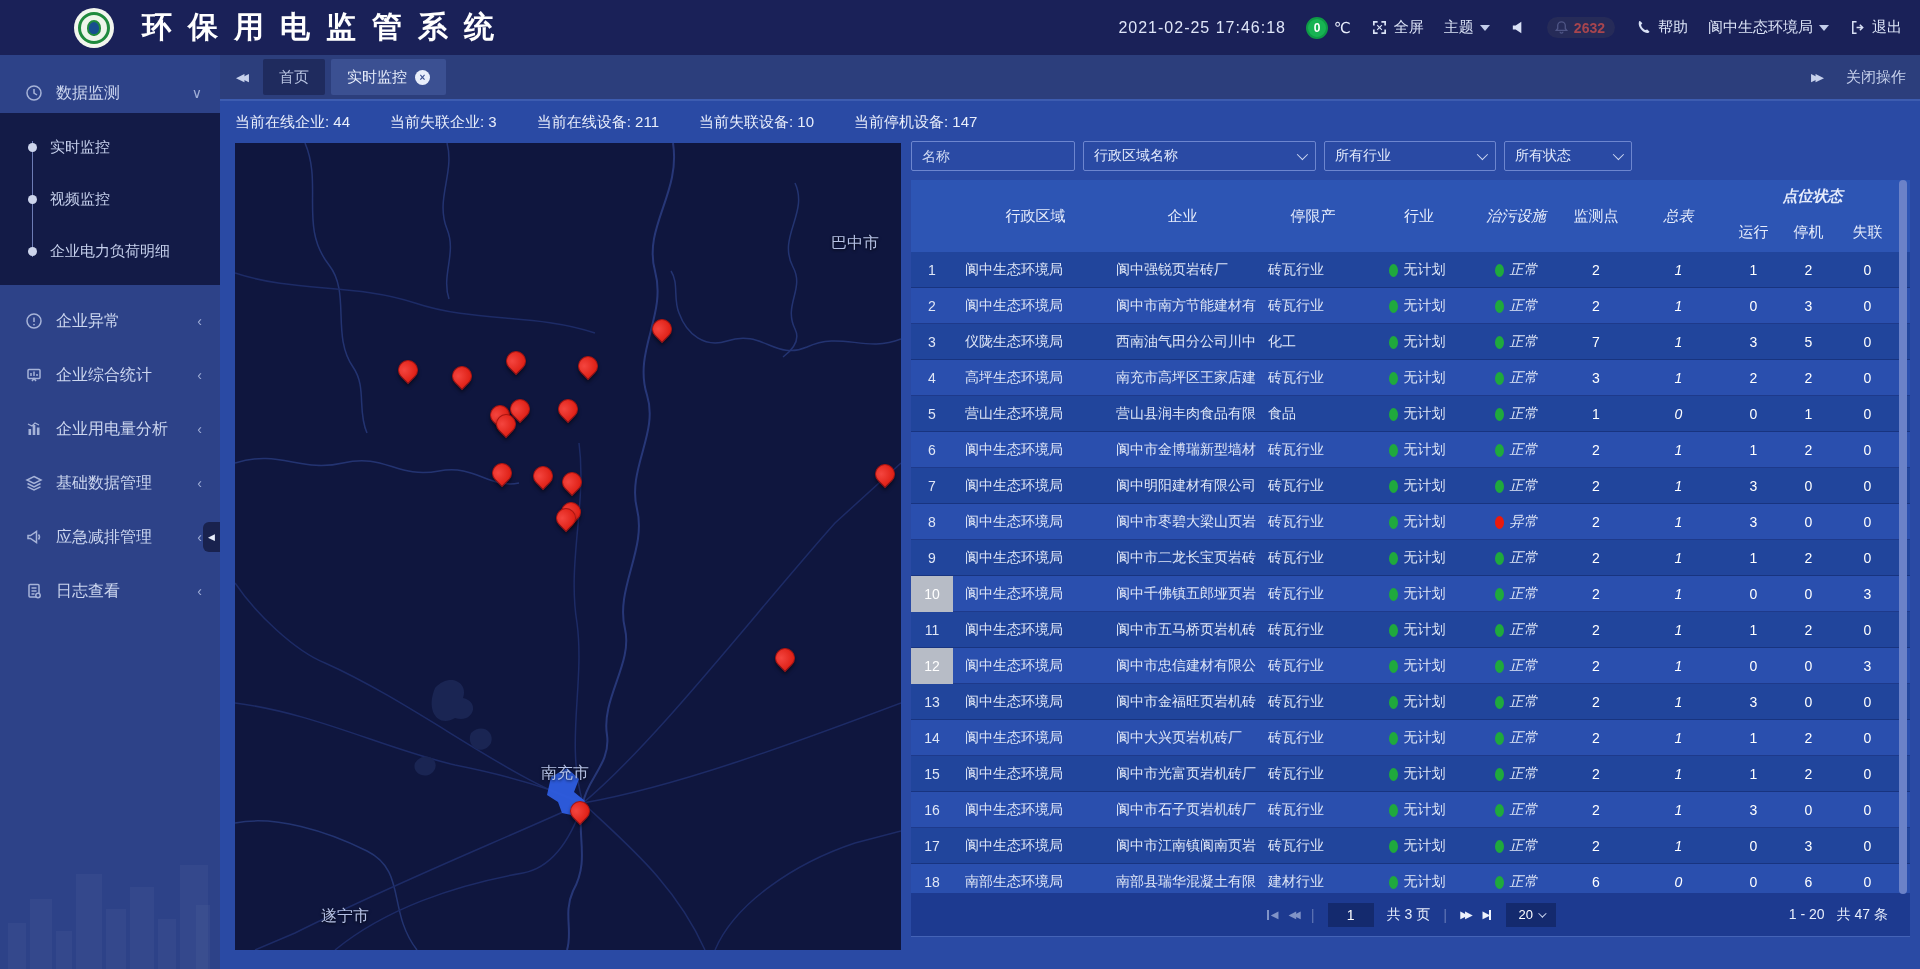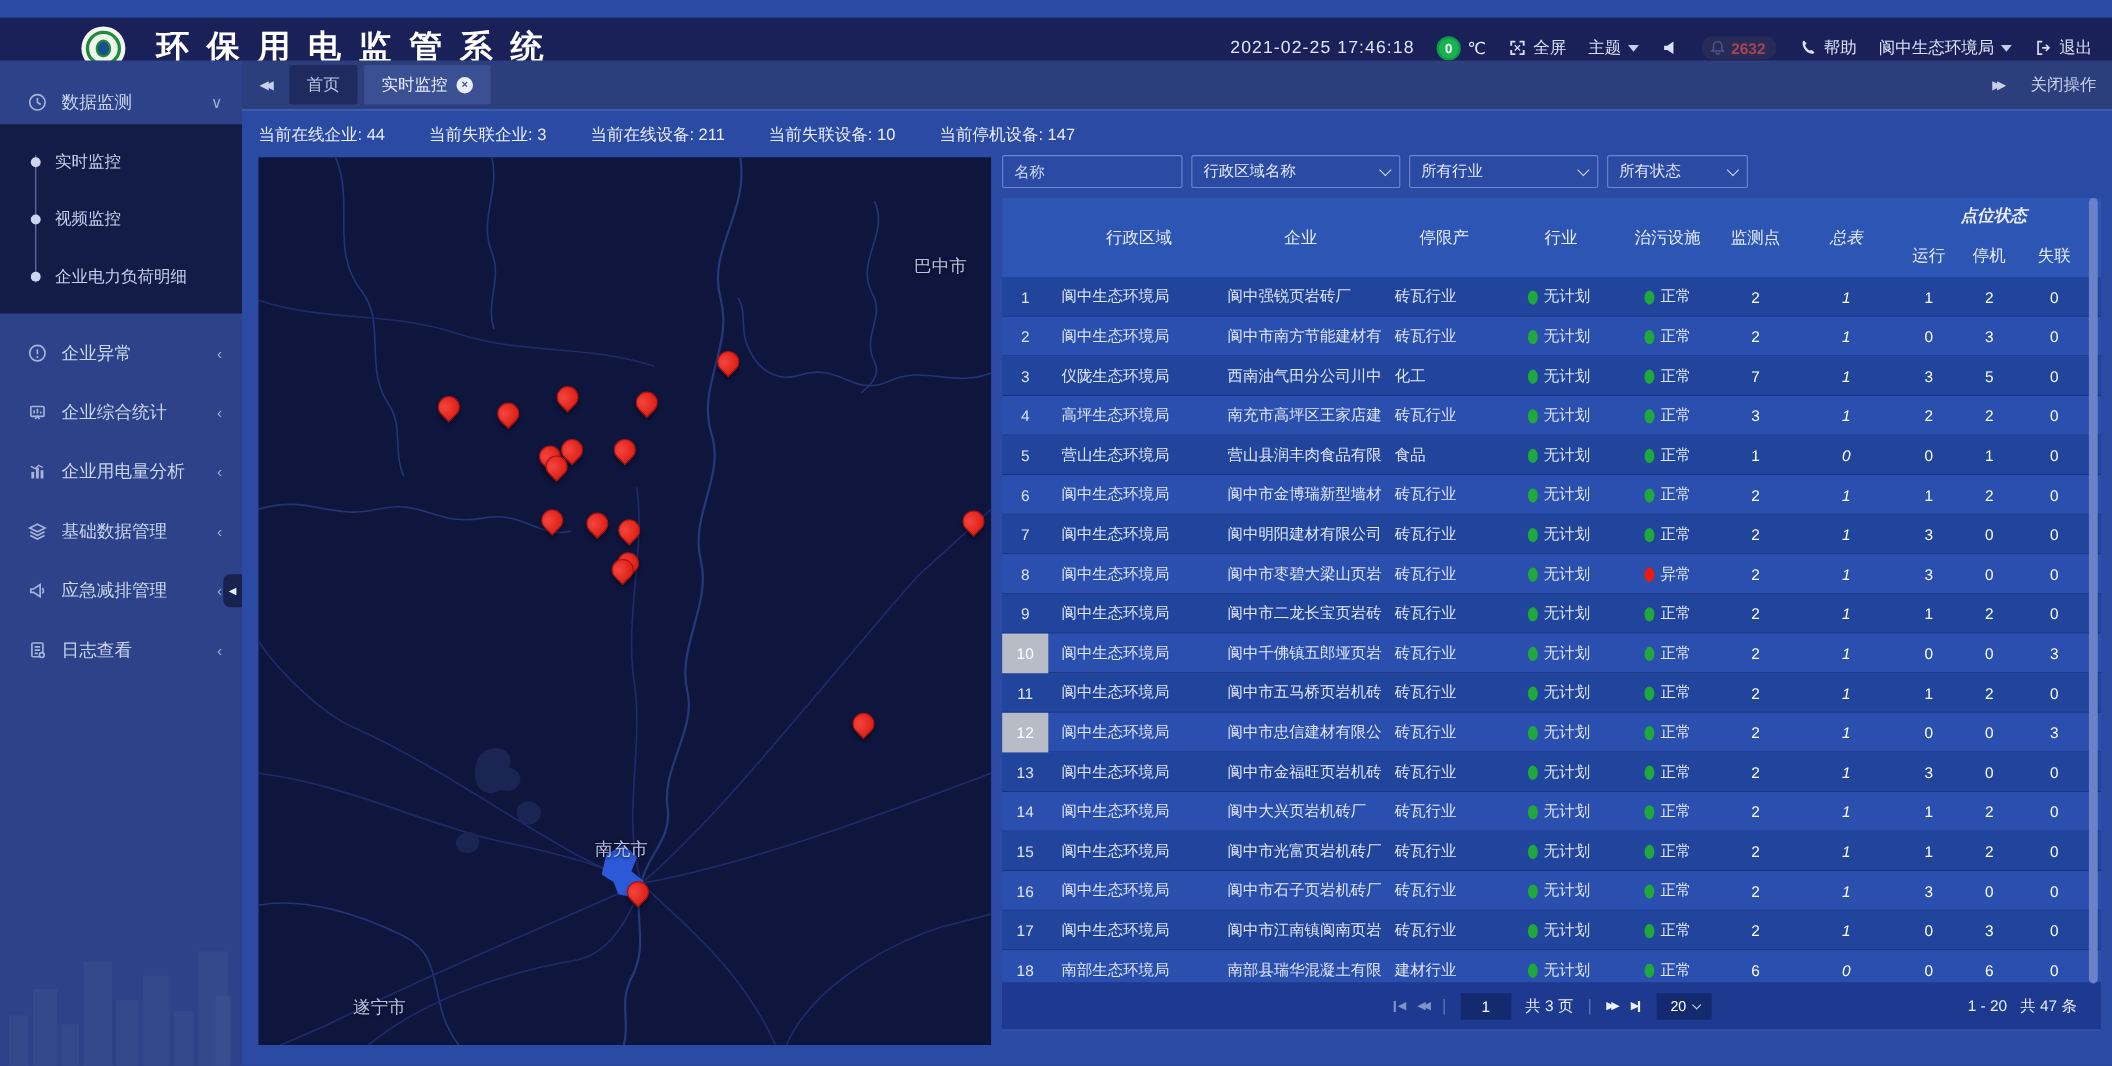--- a/index.html
+++ b/index.html
@@ -1,20 +1,20 @@
 <!DOCTYPE html>
 <html><head>
 <meta charset="utf-8">
 <style>
   * { margin:0; padding:0; box-sizing:border-box; }
   body { background:#0b1230; font-family:"Liberation Sans","DejaVu Sans",sans-serif; }
   .page { position:relative; width:1920px; height:969px; overflow:hidden; background:#2a4aa4; }
 
   
-  .header { position:absolute; left:0; top:16px; width:1920px; height:55px; background:#1a2158;
+  .header { position:absolute; left:0; top:0; width:1920px; height:55px; background:#1a2158;
             display:flex; align-items:center; padding:0 18px; color:#e8eefb; }
   .logo { width:40px; height:40px; margin-left:56px; border-radius:50%; background:#f2f6ee;
           display:flex; align-items:center; justify-content:center; flex:0 0 auto; }
   .logo-inner { width:32px; height:32px; border-radius:50%; border:3px solid #1f8a3d;
           background:#eef5ea; display:flex; align-items:center; justify-content:center; }
   .logo-core { width:14px; height:16px; background:#174f8f; border-radius:50% 50% 46% 46%; border:2px solid #1f8a3d; }
   .app-title { font-size:30px; font-weight:bold; letter-spacing:16px; color:#ffffff; margin-left:28px; white-space:nowrap; }
   .hright { margin-left:auto; display:flex; align-items:center; gap:20px; font-size:15px; }
   .h-datetime { font-size:16px; color:#dfe6f8; letter-spacing:1px; }
   .temp-wrap { display:flex; align-items:center; gap:6px; }
@@ -97,21 +97,21 @@
   .rows { height:641px; overflow:hidden; }
   .tr { display:flex; height:36px; background:#21459c; box-shadow:inset 0 -1px rgba(12,28,88,.4); cursor:pointer; }
   .tr.even { background:#2a4fae; }
   .td { display:flex; align-items:center; color:#dfe6f6; font-size:14px; white-space:nowrap; overflow:hidden; }
   .c-idx { width:42px; justify-content:center; }
   .c-idx.hl { background:#b7bcc6; color:#ffffff; }
   .c-region { width:153px; padding-left:12px; }
   .c-company { width:153px; padding-left:10px; }
   .c-industry { width:104px; padding-left:9px; }
   .c-limit { width:108px; justify-content:center; }
-  .c-fac { width:90px; justify-content:center; }
+  .c-fac { width:90px; justify-content:center;font-style:italic; }
   .c-n1 { width:70px; justify-content:center; color:#fff; }
   .c-n2 { width:95px; justify-content:center; color:#fff;font-style:italic; }
   .c-n3 { width:55px; justify-content:center; color:#fff; }
   .c-n4 { width:55px; justify-content:center; color:#fff; }
   .c-n5 { width:63px; justify-content:center; color:#fff; }
   .dot { width:9px; height:13px; border-radius:50%; margin-right:6px; flex:0 0 auto; }
   .dot.green { background:#1fa93d; }
   .dot.red { background:#ea1a0c; }
 
   .vscroll { position:absolute; left:988px; top:39px; width:8px; height:714px; background:#6b82c8; border-radius:4px; }
@@ -385,21 +385,21 @@
         <div class="pin" style="left: 640px; top: 321px;"></div>
         <div class="pin" style="left: 540px; top: 505px;"></div>
         <div class="pin" style="left: 335px; top: 658px;"></div>
       </div>
   </div>
   <div class="collapse-tab">◀</div>
 
   <div class="panel">
     <div class="filters">
       <input class="f-input" style="width: 164px;" placeholder="名称">
-      <div class="f-box" style="width:190px">
+      <div class="f-box" style="width:233px">
         <span>行政区域名称</span>
         <span class="spacer"></span>
           <span class="chev"></span>
       </div>
       <div class="f-box" style="width:172px">
         <span>所有行业</span>
         <span class="spacer"></span>
           <span class="chev"></span>
       </div>
       <div class="f-box" style="width:128px">

